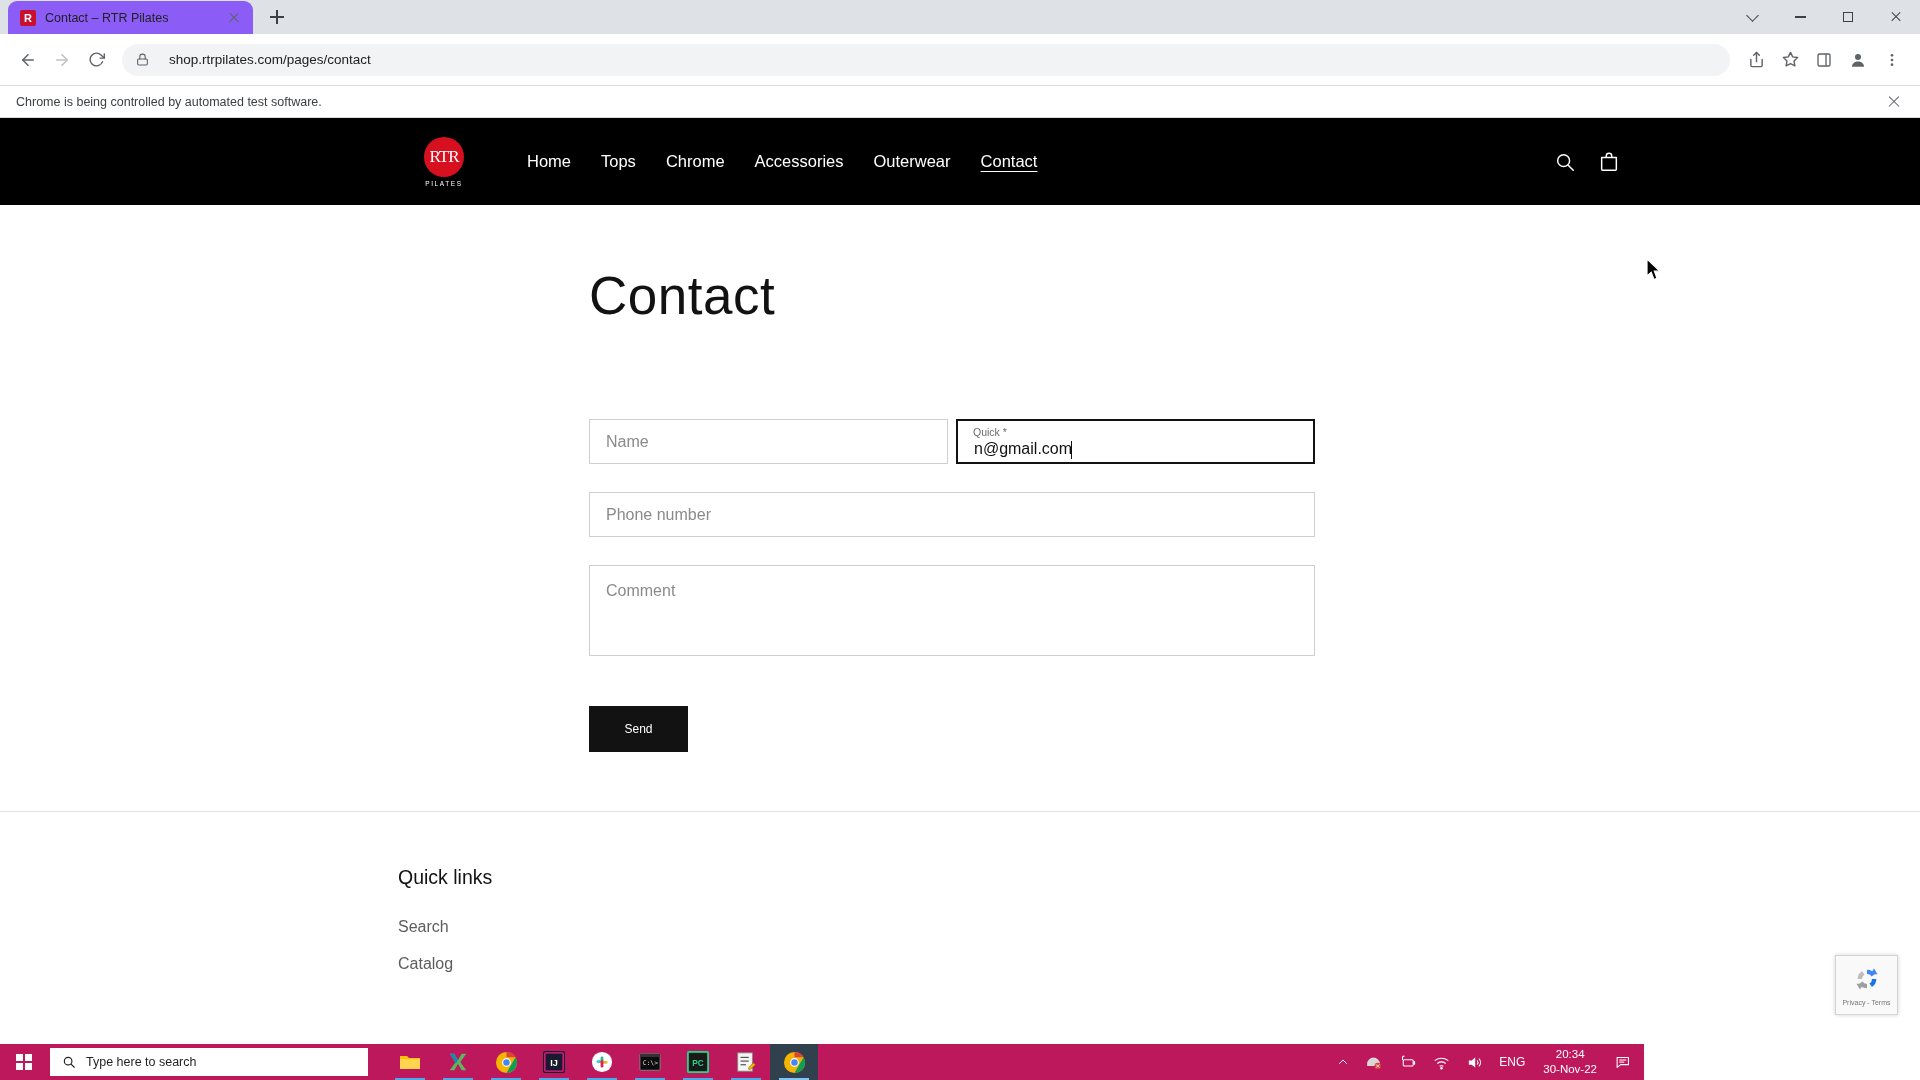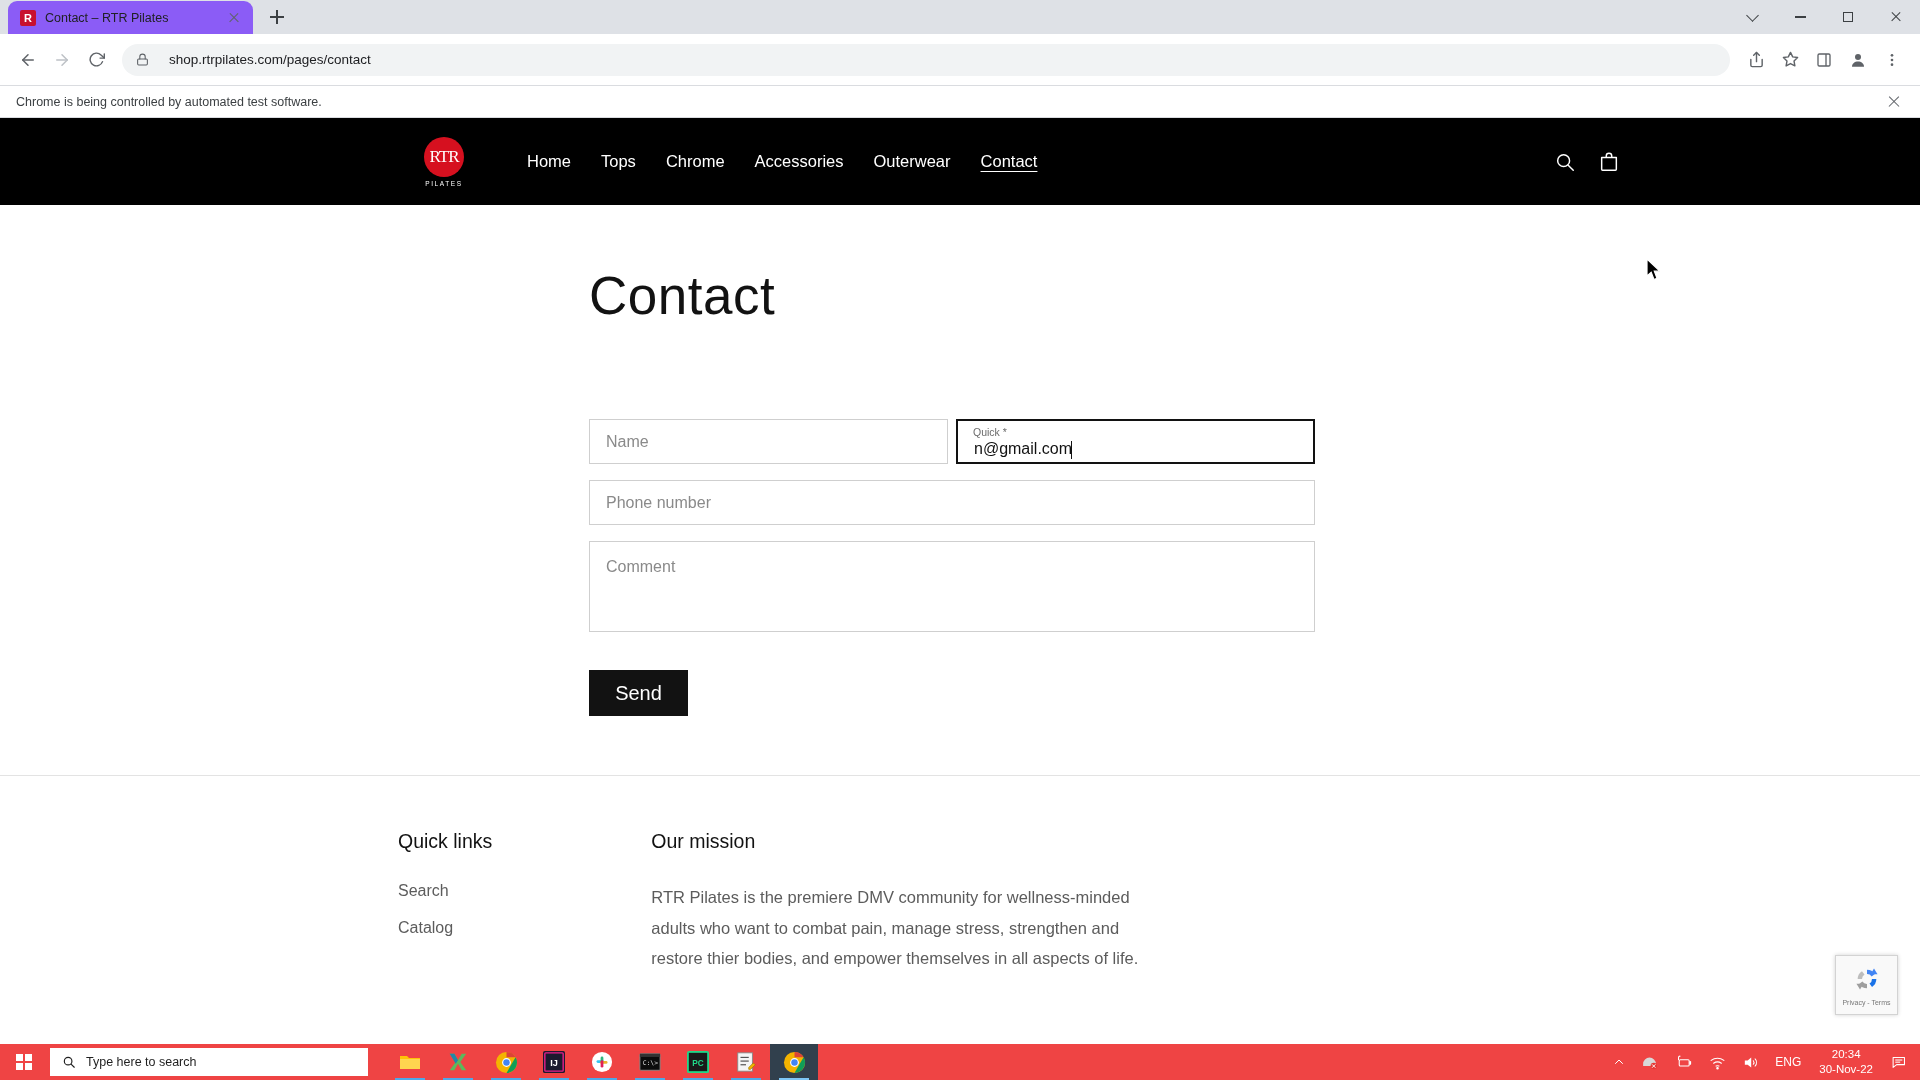--- a/index.html
+++ b/index.html
@@ -264,21 +264,21 @@
     font-weight: 300;
     color: #121212;
     letter-spacing: 0.5px;
     margin: 60px 0 0 589px;
   }
 
   .contact-form {
     margin: 93px 0 0 589px;
     width: 726px;
   }
-  .row { display: flex; gap: 8px; margin-bottom: 16px; }
+  .row { display: flex; gap: 8px; margin-bottom: 28px; }
   .field {
     position: relative;
     flex: 1 1 0;
   }
   .field input,
   .field textarea {
     width: 100%;
     height: 45px;
     border: 1px solid #cfcfcf;
     background: #ffffff;
@@ -312,21 +312,21 @@
     height: 18px;
     background: #121212;
     top: 22px;
   }
   .btn-send {
     margin-top: 22px;
     width: 99px;
     height: 46px;
     background: #121212;
     color: #ffffff;
-    font-size: 20px;
+    font-size: 12px;
     font-family: "Liberation Sans", sans-serif;
     border: none;
     cursor: pointer;
   }
 
   
   .site-footer {
     margin-top: 59px;
     border-top: 1px solid #e3e3e3;
     padding: 54px 0 0 0;
@@ -380,23 +380,23 @@
     left: 1646px; top: 140px;
     width: 0; height: 0;
     pointer-events: none;
     z-index: 50;
   }
 
   
   .taskbar {
     position: absolute;
     left: 0; bottom: 0;
-    width: 1920px;
+    width: 1644px;
     height: 36px;
-    background: #ef4444;
+    background: #be185d;
     display: flex;
     align-items: center;
   }
   .start-btn {
     width: 48px; height: 36px;
     display: flex; align-items: center; justify-content: center;
     cursor: pointer;
   }
   .win-logo {
     width: 16px; height: 16px;
@@ -617,24 +617,20 @@
 
       <button class="btn-send" type="submit">Send</button>
     </form>
 
     <div class="site-footer">
       <div class="footer-col">
         <div class="footer-head">Quick links</div>
         <a class="footer-link">Search</a>
         <a class="footer-link">Catalog</a>
       </div>
-      <div class="footer-col">
-        <div class="footer-head">Our mission</div>
-        <p class="footer-text">RTR Pilates is the premiere DMV community for wellness-minded adults who want to combat pain, manage stress, strengthen and restore thier bodies, and empower themselves in all aspects of life.</p>
-      </div>
     </div>
 
     <div class="recaptcha">
       <span>
         <svg width="28" height="28" viewBox="0 0 48 48">
           <path d="M24 8a16 16 0 0 1 13.5 7.4l-5.6 4.3A9 9 0 0 0 24 15.5z" fill="#4285f4"></path>
           <path d="M40 24a16 16 0 0 1-7.4 13.5l-4.3-5.6A9 9 0 0 0 32.5 24z" fill="#1a73e8"></path>
           <path d="M24 40a16 16 0 0 1-13.5-7.4l5.6-4.3A9 9 0 0 0 24 32.5z" fill="#9e9e9e"></path>
           <path d="M8 24a16 16 0 0 1 7.4-13.5l4.3 5.6A9 9 0 0 0 15.5 24z" fill="#bdbdbd"></path>
           <polygon points="36,6 42,16 30,16" fill="#4285f4"></polygon>

